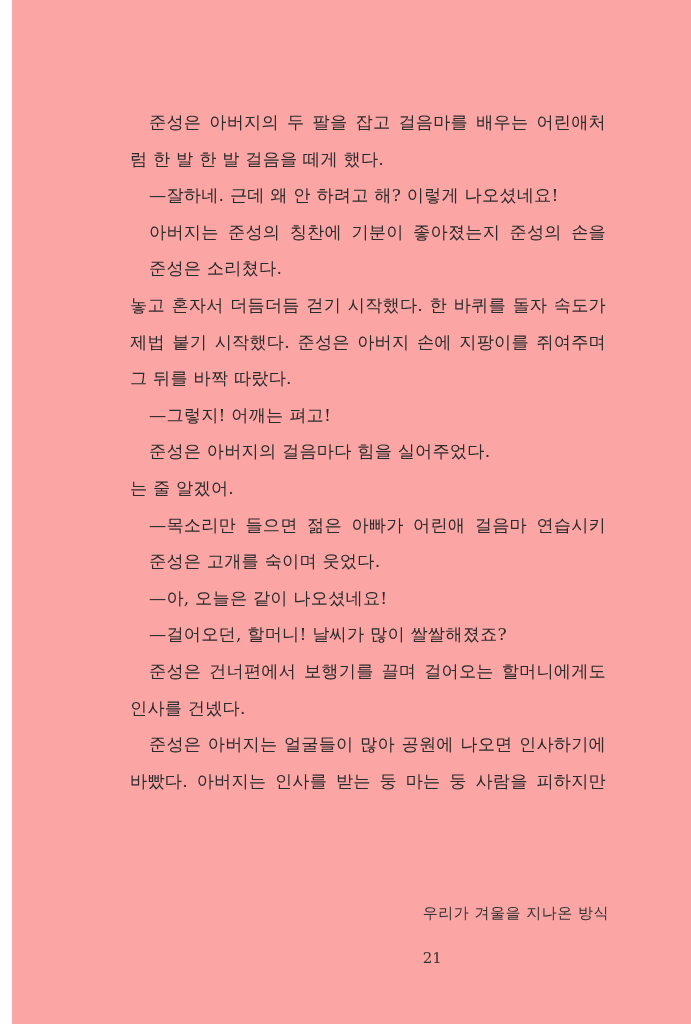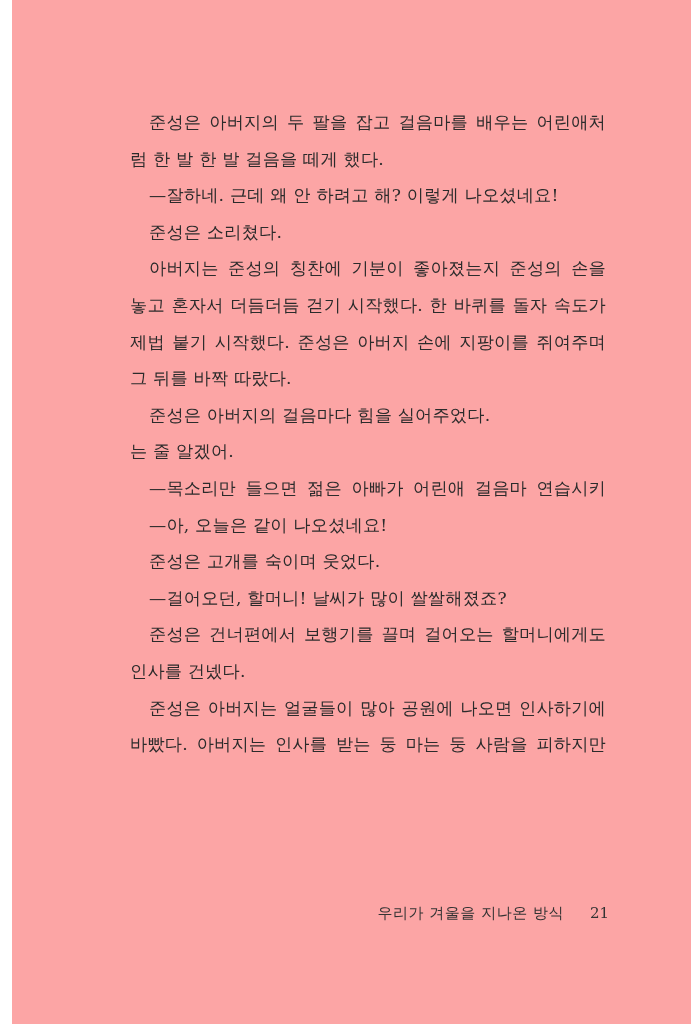--- a/index.html
+++ b/index.html
@@ -46,43 +46,45 @@
     }
     .footer {
       position: absolute;
       top: 904px;
       right: 94px;
       font-size: 15px;
       color: #333333;
       display: flex;
       align-items: baseline;
       gap: 26px;
+      flex-direction: column;
     }
     .footer .title {
       letter-spacing: 0.5px;
     }
   </style>
 </head>
 <body>
 
 <div class="page">
   <div class="body-text">
     <div class="line indent justify">준성은 아버지의 두 팔을 잡고 걸음마를 배우는 어린애처</div>
     <div class="line">럼 한 발 한 발 걸음을 떼게 했다.</div>
     <div class="line indent">—잘하네. 근데 왜 안 하려고 해? 이렇게 나오셨네요!</div>
+    <div class="line indent justify">아버지는 준성의 칭찬에 기분이 좋아졌는지 준성의 손을</div>
     <div class="line indent">준성은 소리쳤다.</div>
-    <div class="line indent justify">아버지는 준성의 칭찬에 기분이 좋아졌는지 준성의 손을</div>
     <div class="line justify">놓고 혼자서 더듬더듬 걷기 시작했다. 한 바퀴를 돌자 속도가</div>
     <div class="line justify">제법 붙기 시작했다. 준성은 아버지 손에 지팡이를 쥐여주며</div>
     <div class="line">그 뒤를 바짝 따랐다.</div>
+    <div class="line indent">—그렇지! 어깨는 펴고!</div>
     <div class="line indent">준성은 아버지의 걸음마다 힘을 실어주었다.</div>
     <div class="line">는 줄 알겠어.</div>
     <div class="line indent justify">—목소리만 들으면 젊은 아빠가 어린애 걸음마 연습시키</div>
+    <div class="line indent">준성은 고개를 숙이며 웃었다.</div>
     <div class="line indent">—아, 오늘은 같이 나오셨네요!</div>
-    <div class="line indent">준성은 고개를 숙이며 웃었다.</div>
     <div class="line indent">—걸어오던, 할머니! 날씨가 많이 쌀쌀해졌죠?</div>
     <div class="line indent justify">준성은 건너편에서 보행기를 끌며 걸어오는 할머니에게도</div>
     <div class="line">인사를 건넸다.</div>
     <div class="line indent justify">준성은 아버지는 얼굴들이 많아 공원에 나오면 인사하기에</div>
     <div class="line justify">바빴다. 아버지는 인사를 받는 둥 마는 둥 사람을 피하지만</div>
   </div>
 
   <div class="footer">
     <span class="title">우리가 겨울을 지나온 방식</span>
     <span class="num">21</span>

